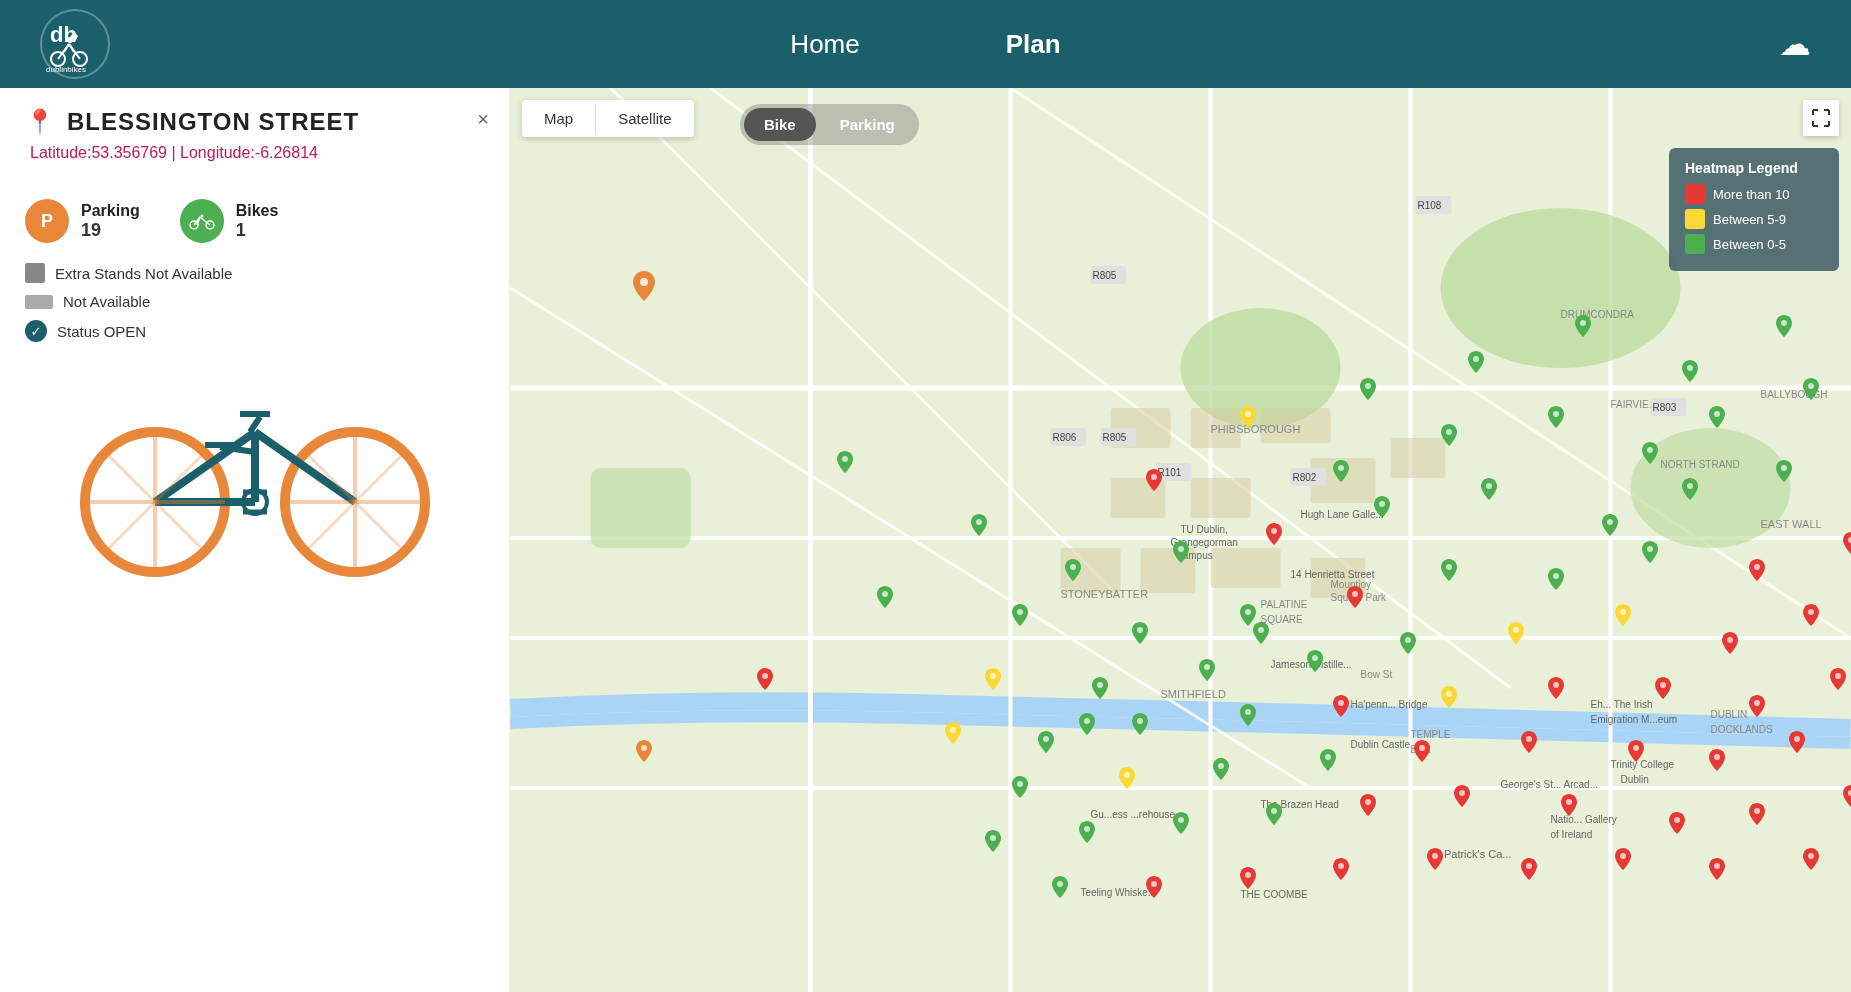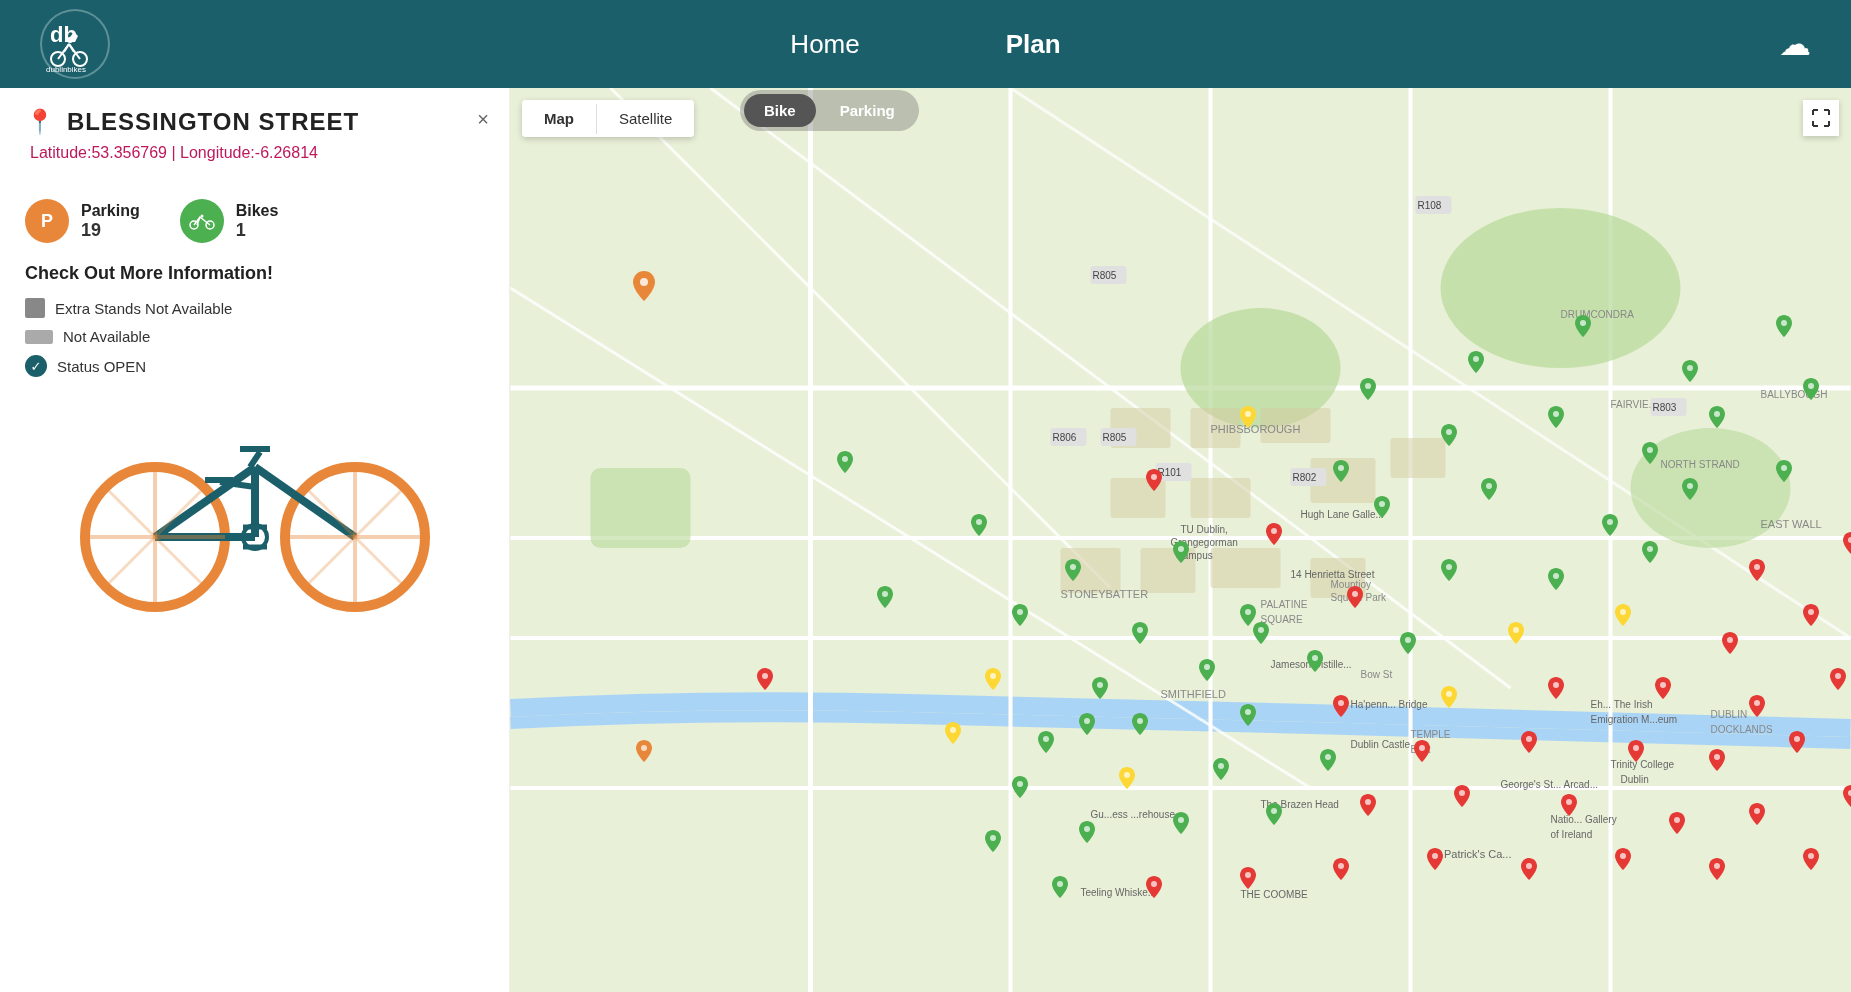--- a/index.html
+++ b/index.html
@@ -203,21 +203,21 @@
     }
     .map-control-btn {
       padding: 10px 22px;
       border: none;
       background: white;
       font-size: 15px;
       cursor: pointer;
       color: #333;
     }
     .map-control-btn.active {
-      font-weight: bold;
+      font-weight: normal;
     }
     .map-control-divider {
       width: 1px;
       height: 30px;
       background: #ddd;
     }
 
     .map-mode-toggle {
       position: absolute;
       top: 12px;
@@ -374,21 +374,20 @@
             <circle cx="13" cy="4" r="1.5" fill="white"></circle>
           </svg>
         </div>
         <div class="stat-info">
           <div class="stat-label">Bikes</div>
           <div class="stat-value">1</div>
         </div>
       </div>
     </div>
 
-    <div class="more-info-title">Check Out More Information!</div>
 
     <ul class="info-list">
       <li>
         <div style="width:20px;height:20px;background:#888;border-radius:2px;flex-shrink:0;"></div>
         <span>Extra Stands  Not Available</span>
       </li>
       <li>
         <div style="width:28px;height:14px;background:#aaa;border-radius:2px;flex-shrink:0;"></div>
         <span>Not Available</span>
       </li>
@@ -876,25 +875,40 @@
   </svg></div>
         </div>
     </div>
 
     <div class="map-controls">
       <button class="map-control-btn active">Map</button>
       <div class="map-control-divider"></div>
       <button class="map-control-btn">Satellite</button>
     </div>
 
-    <div class="map-mode-toggle" style="position:absolute;top:2px;left:230px;z-index:10;">
+    <div class="map-mode-toggle" style="position:absolute;top:16px;left:230px;z-index:10;">
       <button class="mode-btn active">Bike</button>
       <button class="mode-btn inactive">Parking</button>
     </div>
 
     <button class="fullscreen-btn">
       <svg width="18" height="18" viewBox="0 0 18 18">
         <path d="M1 1 L6 1 M1 1 L1 6 M12 1 L17 1 M17 1 L17 6 M1 12 L1 17 M1 17 L6 17 M12 17 L17 17 M17 17 L17 12" stroke="#333" stroke-width="2" fill="none"></path>
       </svg>
     </button>
 
+    <div class="heatmap-legend">
+      <div class="legend-title">Heatmap Legend</div>
+      <div class="legend-item">
+        <div class="legend-color" style="background:#e53935;"></div>
+        <span>More than 10</span>
+      </div>
+      <div class="legend-item">
+        <div class="legend-color" style="background:#fdd835;"></div>
+        <span>Between 5-9</span>
+      </div>
+      <div class="legend-item">
+        <div class="legend-color" style="background:#4caf50;"></div>
+        <span>Between 0-5</span>
+      </div>
+    </div>
   </div>
 </div>
 
 </body></html>

